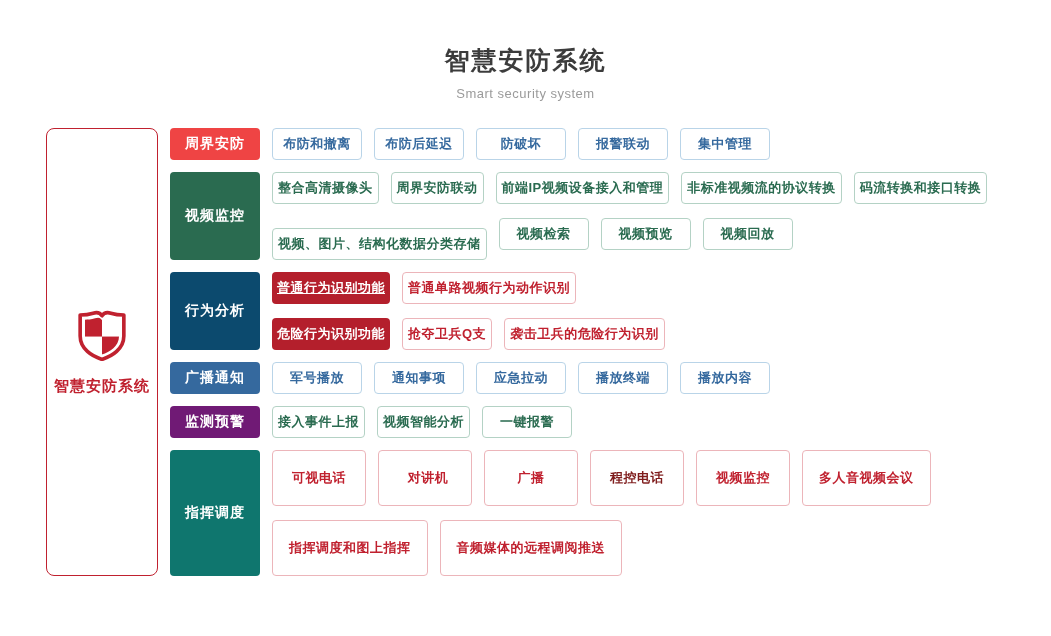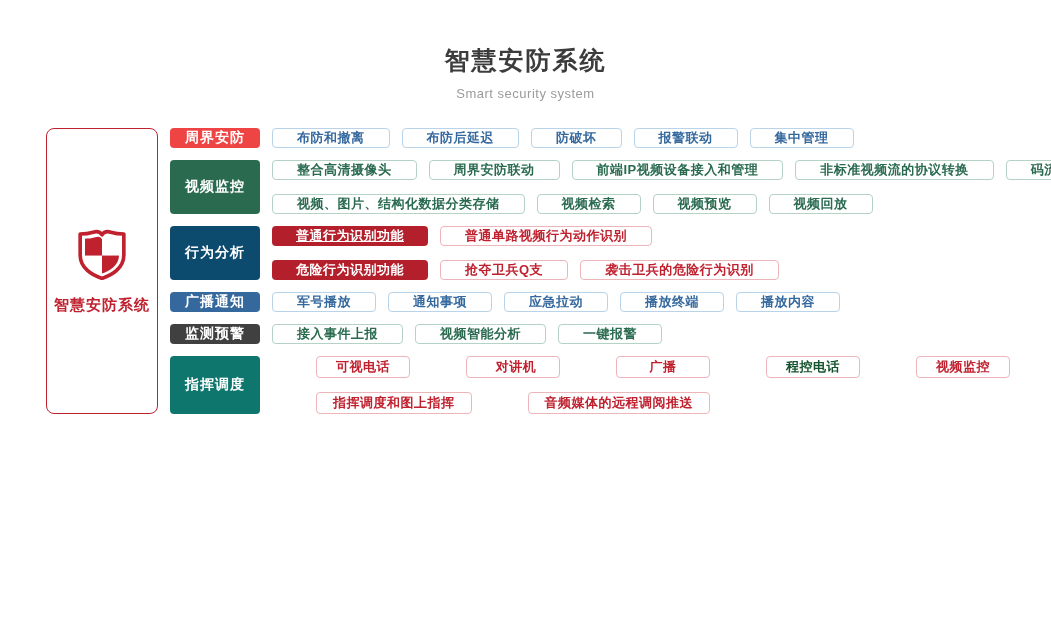--- a/index.html
+++ b/index.html
@@ -26,26 +26,26 @@
   .category {
     width: 90px; flex: 0 0 90px; border-radius: 4px;
     color: #ffffff; font-size: 14px; font-weight: bold; letter-spacing: 1px;
     display: flex; align-items: center; justify-content: center;
   }
 
   .chip-lines { display: flex; flex-direction: column; justify-content: space-between; gap: 14px; }
   .chip-line { display: flex; gap: 12px; }
 
   .chip {
-    height: 20px; min-width: 90px; padding: 0 24px;
+    height: 32px; min-width: 90px; padding: 0 5px;
     background: #ffffff; border: 1px solid #cccccc; border-radius: 4px;
     display: flex; align-items: center; justify-content: center;
     font-size: 13px; font-weight: bold; white-space: nowrap; letter-spacing: 0.5px;
   }
-  .row-large .chip { height: 22px; min-width: 94px; padding: 0 16px; margin-left: 44px; }
+  .row-large .chip { height: 56px; min-width: 94px; padding: 0 16px; }
   .chip-filled { border: none; color: #ffffff !important; }
 </style>
 </head>
 <body>
 
 <div class="header">
   <div class="title">智慧安防系统</div>
   <div class="subtitle">Smart security system</div>
 </div>
 
@@ -84,21 +84,21 @@
         <div class="category" style="background: rgb(42, 107, 80);">视频监控</div>
         <div class="chip-lines">
           <div class="chip-line">
             <div class="chip" style="color: rgb(42, 107, 80); border-color: rgb(180, 210, 197);">整合高清摄像头</div>
             <div class="chip" style="color: rgb(42, 107, 80); border-color: rgb(180, 210, 197);">周界安防联动</div>
             <div class="chip" style="color: rgb(42, 107, 80); border-color: rgb(180, 210, 197);">前端IP视频设备接入和管理</div>
             <div class="chip" style="color: rgb(42, 107, 80); border-color: rgb(180, 210, 197);">非标准视频流的协议转换</div>
             <div class="chip" style="color: rgb(42, 107, 80); border-color: rgb(180, 210, 197);">码流转换和接口转换</div>
           </div>
           <div class="chip-line">
-            <div class="chip" style="color: rgb(42, 107, 80); border-color: rgb(180, 210, 197);">视频、图片、结构化数据分类存储</div>
+            <div class="chip" style="color: rgb(42, 107, 80); border-color: rgb(180, 210, 197); margin-top: 10px;">视频、图片、结构化数据分类存储</div>
             <div class="chip" style="color: rgb(42, 107, 80); border-color: rgb(180, 210, 197);">视频检索</div>
             <div class="chip" style="color: rgb(42, 107, 80); border-color: rgb(180, 210, 197);">视频预览</div>
             <div class="chip" style="color: rgb(42, 107, 80); border-color: rgb(180, 210, 197);">视频回放</div>
           </div>
         </div>
       </div>
       <div class="row">
         <div class="category" style="background: #0c4a6e;">行为分析</div>
         <div class="chip-lines">
           <div class="chip-line">
@@ -118,37 +118,37 @@
           <div class="chip-line">
             <div class="chip" style="color: rgb(53, 105, 158); border-color: rgb(185, 212, 232);">军号播放</div>
             <div class="chip" style="color: rgb(53, 105, 158); border-color: rgb(185, 212, 232);">通知事项</div>
             <div class="chip" style="color: rgb(53, 105, 158); border-color: rgb(185, 212, 232);">应急拉动</div>
             <div class="chip" style="color: rgb(53, 105, 158); border-color: rgb(185, 212, 232);">播放终端</div>
             <div class="chip" style="color: rgb(53, 105, 158); border-color: rgb(185, 212, 232);">播放内容</div>
           </div>
         </div>
       </div>
       <div class="row">
-        <div class="category" style="background: #404040;">监测预警</div>
+        <div class="category" style="background: #701a75;">监测预警</div>
         <div class="chip-lines">
           <div class="chip-line">
             <div class="chip" style="color: rgb(42, 107, 80); border-color: rgb(180, 210, 197);">接入事件上报</div>
             <div class="chip" style="color: rgb(42, 107, 80); border-color: rgb(180, 210, 197);">视频智能分析</div>
             <div class="chip" style="color: rgb(42, 107, 80); border-color: rgb(180, 210, 197);">一键报警</div>
           </div>
         </div>
       </div>
       <div class="row row-large">
         <div class="category" style="background: #0f766e;">指挥调度</div>
         <div class="chip-lines">
           <div class="chip-line">
             <div class="chip" style="color: rgb(192, 33, 47); border-color: rgb(236, 181, 186);">可视电话</div>
             <div class="chip" style="color: rgb(192, 33, 47); border-color: rgb(236, 181, 186); padding-left: 22px;">对讲机</div>
             <div class="chip" style="color: rgb(192, 33, 47); border-color: rgb(236, 181, 186);">广播</div>
-            <div class="chip" style="color: #14532d; border-color: rgb(236, 181, 186);">程控电话</div>
+            <div class="chip" style="color: #7f1d1d; border-color: rgb(236, 181, 186);">程控电话</div>
             <div class="chip" style="color: rgb(192, 33, 47); border-color: rgb(236, 181, 186);">视频监控</div>
             <div class="chip" style="color: rgb(192, 33, 47); border-color: rgb(236, 181, 186);">多人音视频会议</div>
           </div>
           <div class="chip-line">
             <div class="chip" style="color: rgb(192, 33, 47); border-color: rgb(236, 181, 186);">指挥调度和图上指挥</div>
             <div class="chip" style="color: rgb(192, 33, 47); border-color: rgb(236, 181, 186);">音频媒体的远程调阅推送</div>
           </div>
         </div>
       </div>
     </div>

